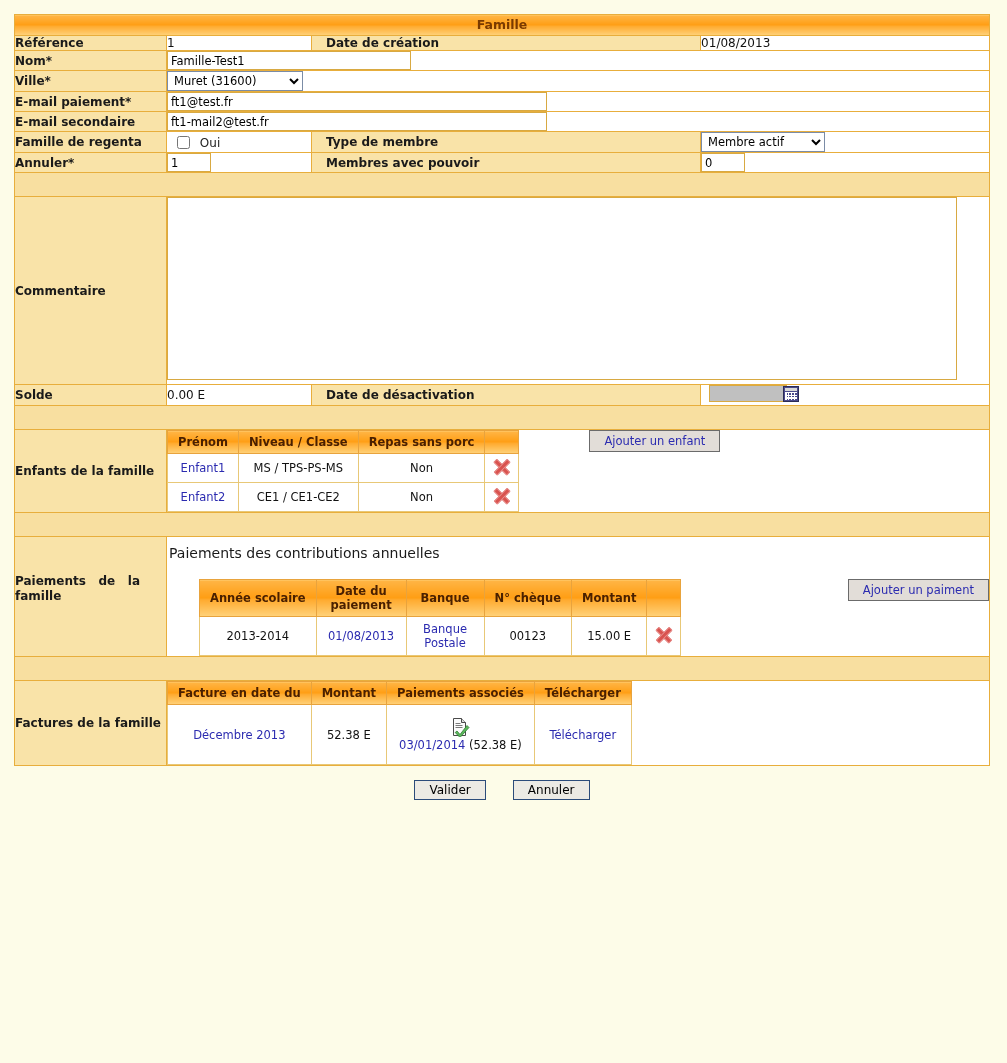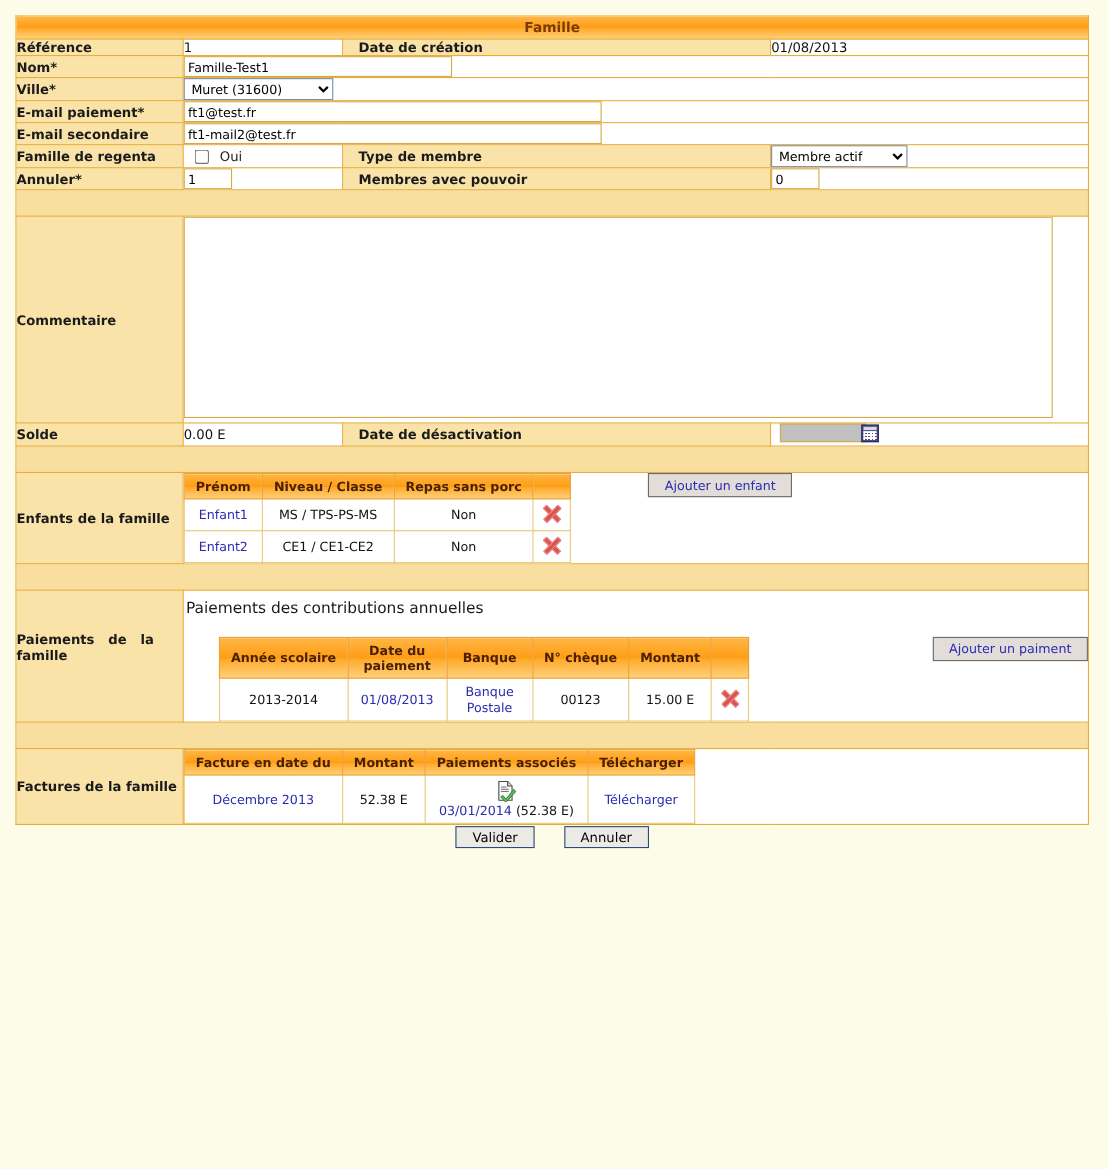--- a/index.html
+++ b/index.html
@@ -198,20 +198,21 @@
   .sub-side { padding-top: 0; padding-left: 70px; }
   .sec-title {
     font-size: 14px;
     color: #1a1a1a;
     padding: 8px 0 18px 2px;
   }
   
   .actions {
     width: 976px;
     text-align: center;
+    padding-top: 13px;
   }
   button.action {
     font-family: "DejaVu Sans", "Liberation Sans", sans-serif;
     font-size: 12px;
     color: #000;
     background: #eceae4;
     border: 1px solid #2b4b7a;
     padding: 2px 14px;
     margin: 0 11px;
     cursor: pointer;
@@ -420,21 +421,21 @@
                 <th>Paiements associés</th>
                 <th>Télécharger</th>
               </tr>
             </thead>
             <tbody>
               <tr>
                 <td class="white" style="padding:12px 10px">
                   <a class="lnk" href="#">Décembre 2013</a>
                 </td>
                 <td class="white">52.38 E</td>
-                <td class="white" style="padding:4px 10px">
+                <td class="white" style="padding:12px 10px">
                   <span style="display:block;margin:0 auto 1px;width:20px;height:20px;position:relative;">
                     <svg width="20" height="20" viewBox="0 0 20 20" aria-hidden="true">
                       <path d="M3.5 1.5h8l4 4v13h-12z" fill="#fbfbfb" stroke="#4a4a4a" stroke-width="1"></path>
                       <path d="M11.5 1.5v4h4" fill="#dcdcdc" stroke="#4a4a4a" stroke-width="1"></path>
                       <g stroke="#7a7a7a" stroke-width="1">
                         <line x1="5.5" y1="6.5" x2="10.5" y2="6.5"></line>
                         <line x1="5.5" y1="8.5" x2="12.5" y2="8.5"></line>
                         <line x1="5.5" y1="10.5" x2="12.5" y2="10.5"></line>
                       </g>
                       <path d="M7 14 l3 3.5 L17 8.5 l2 2 L10 20.5 L5.2 15.5 z" fill="#5cb85c" stroke="#2e7d32" stroke-width="0.8"></path>

